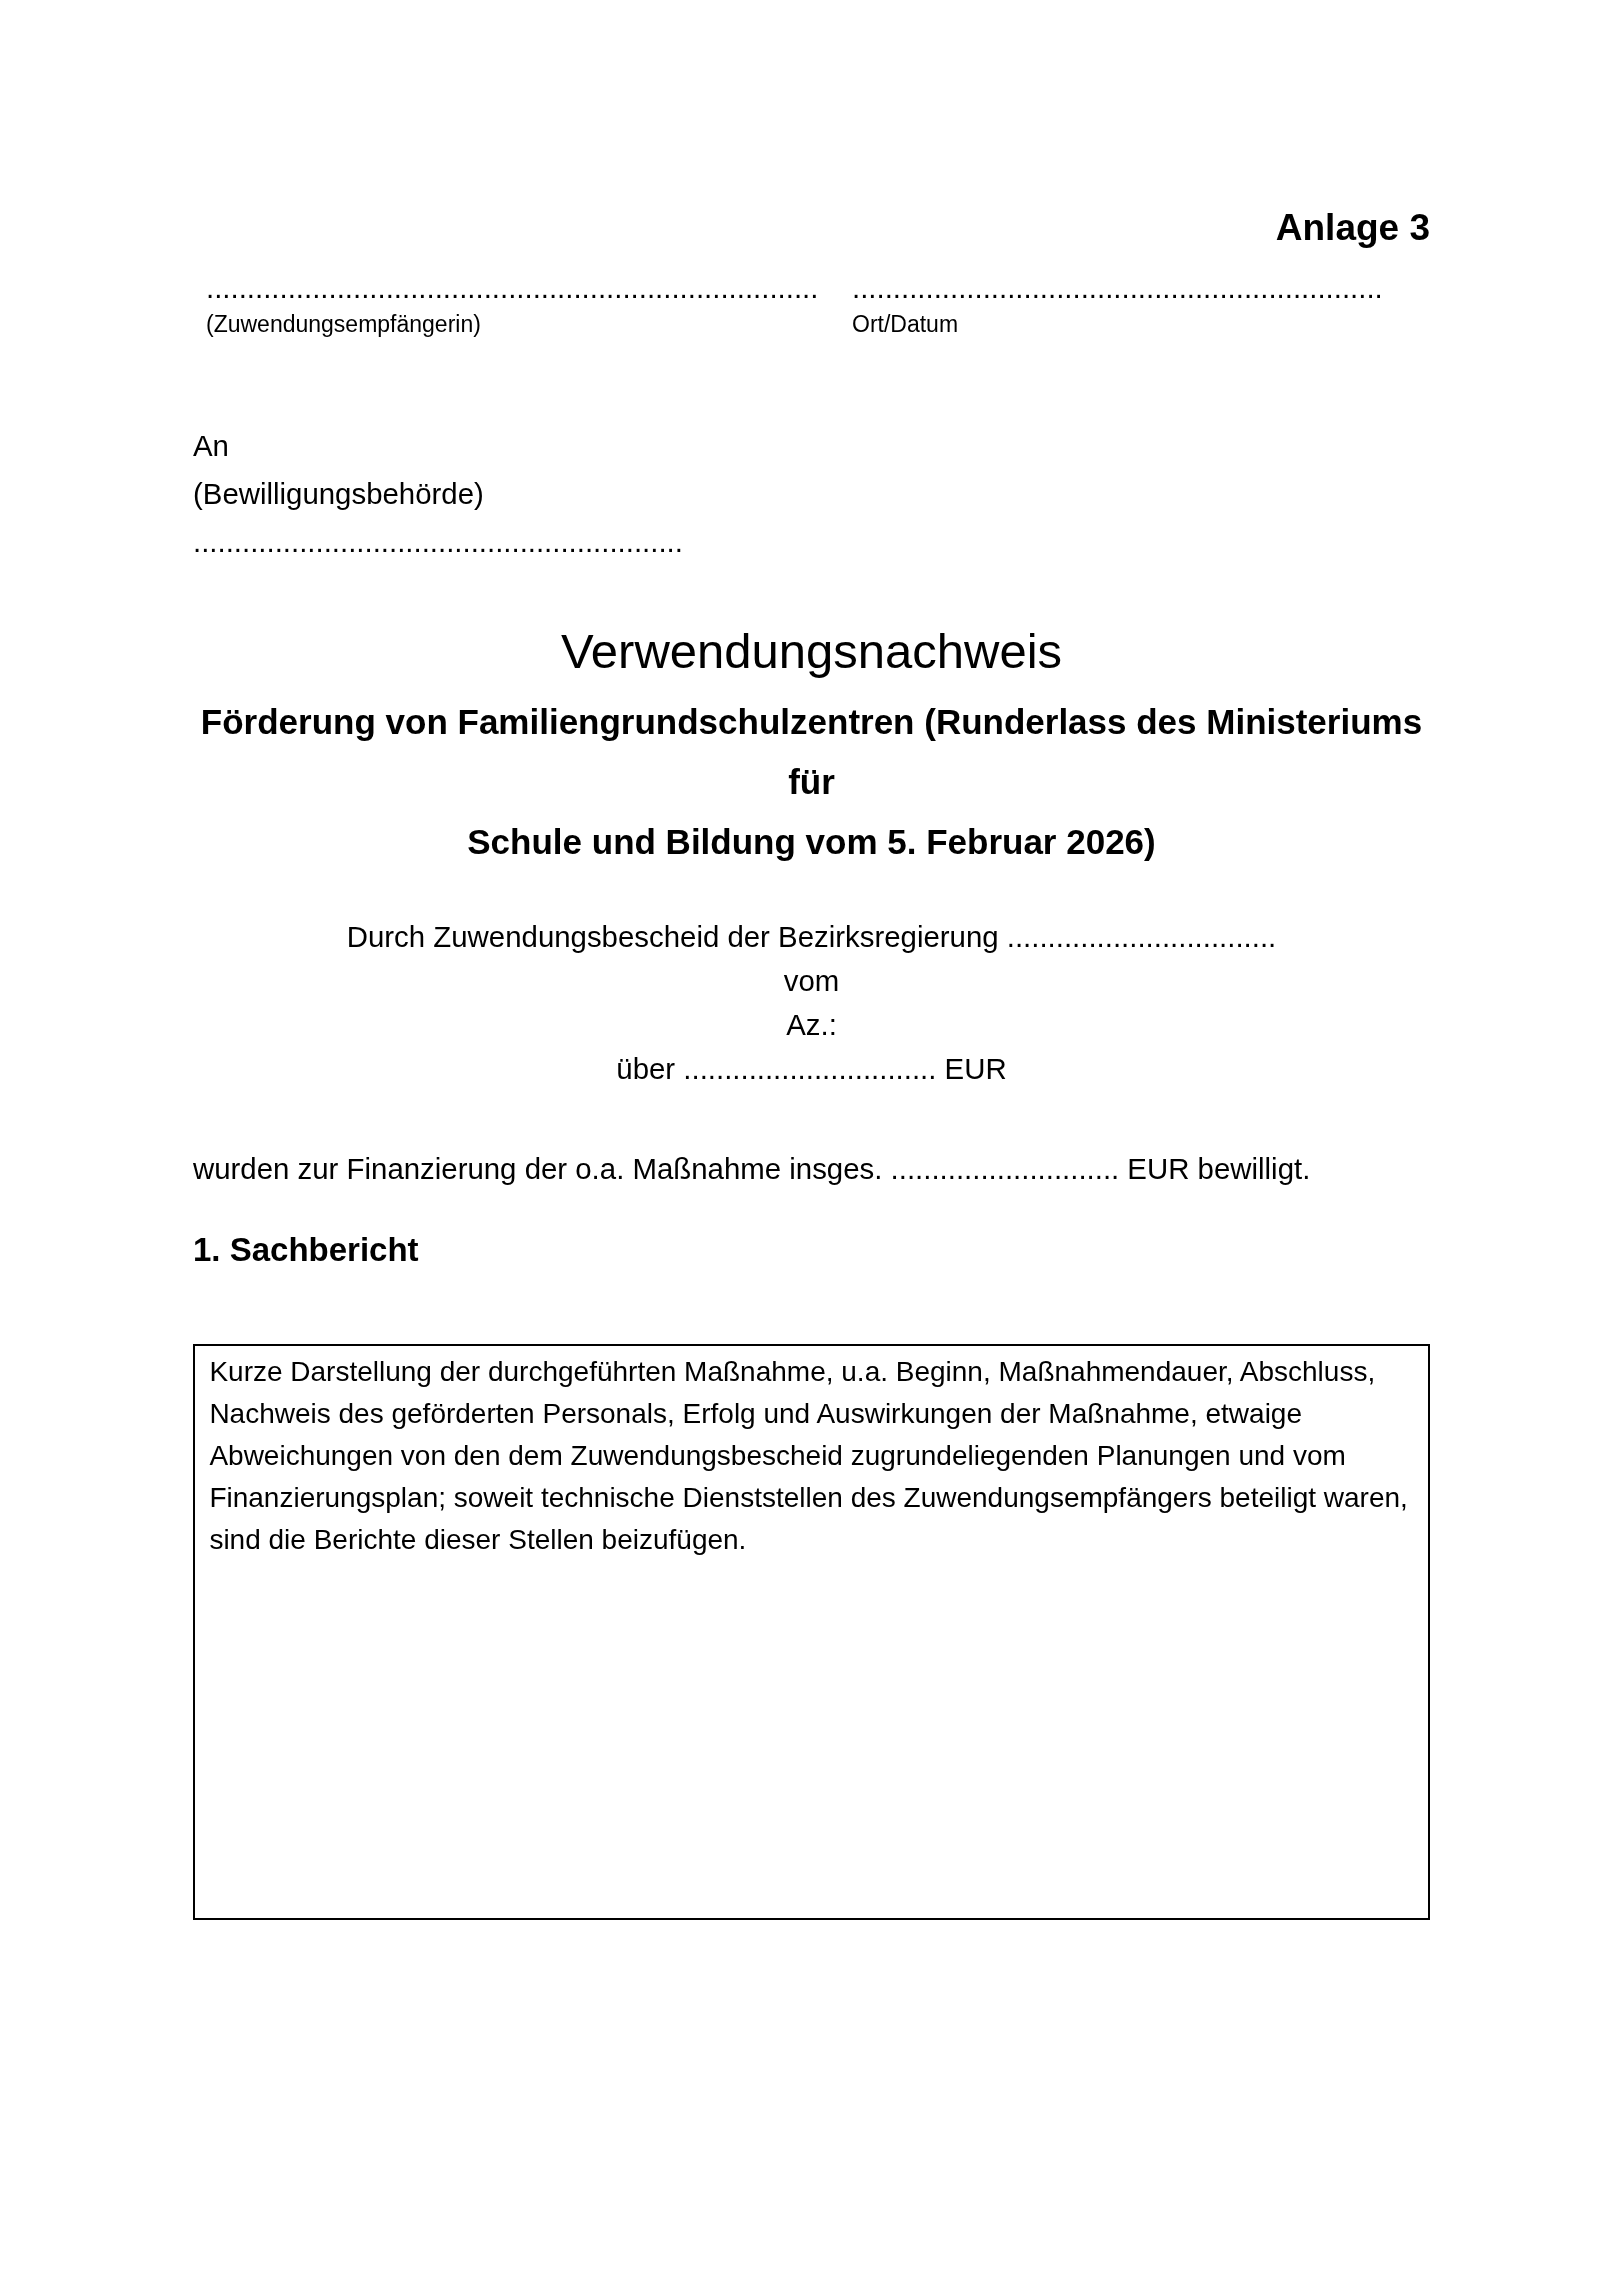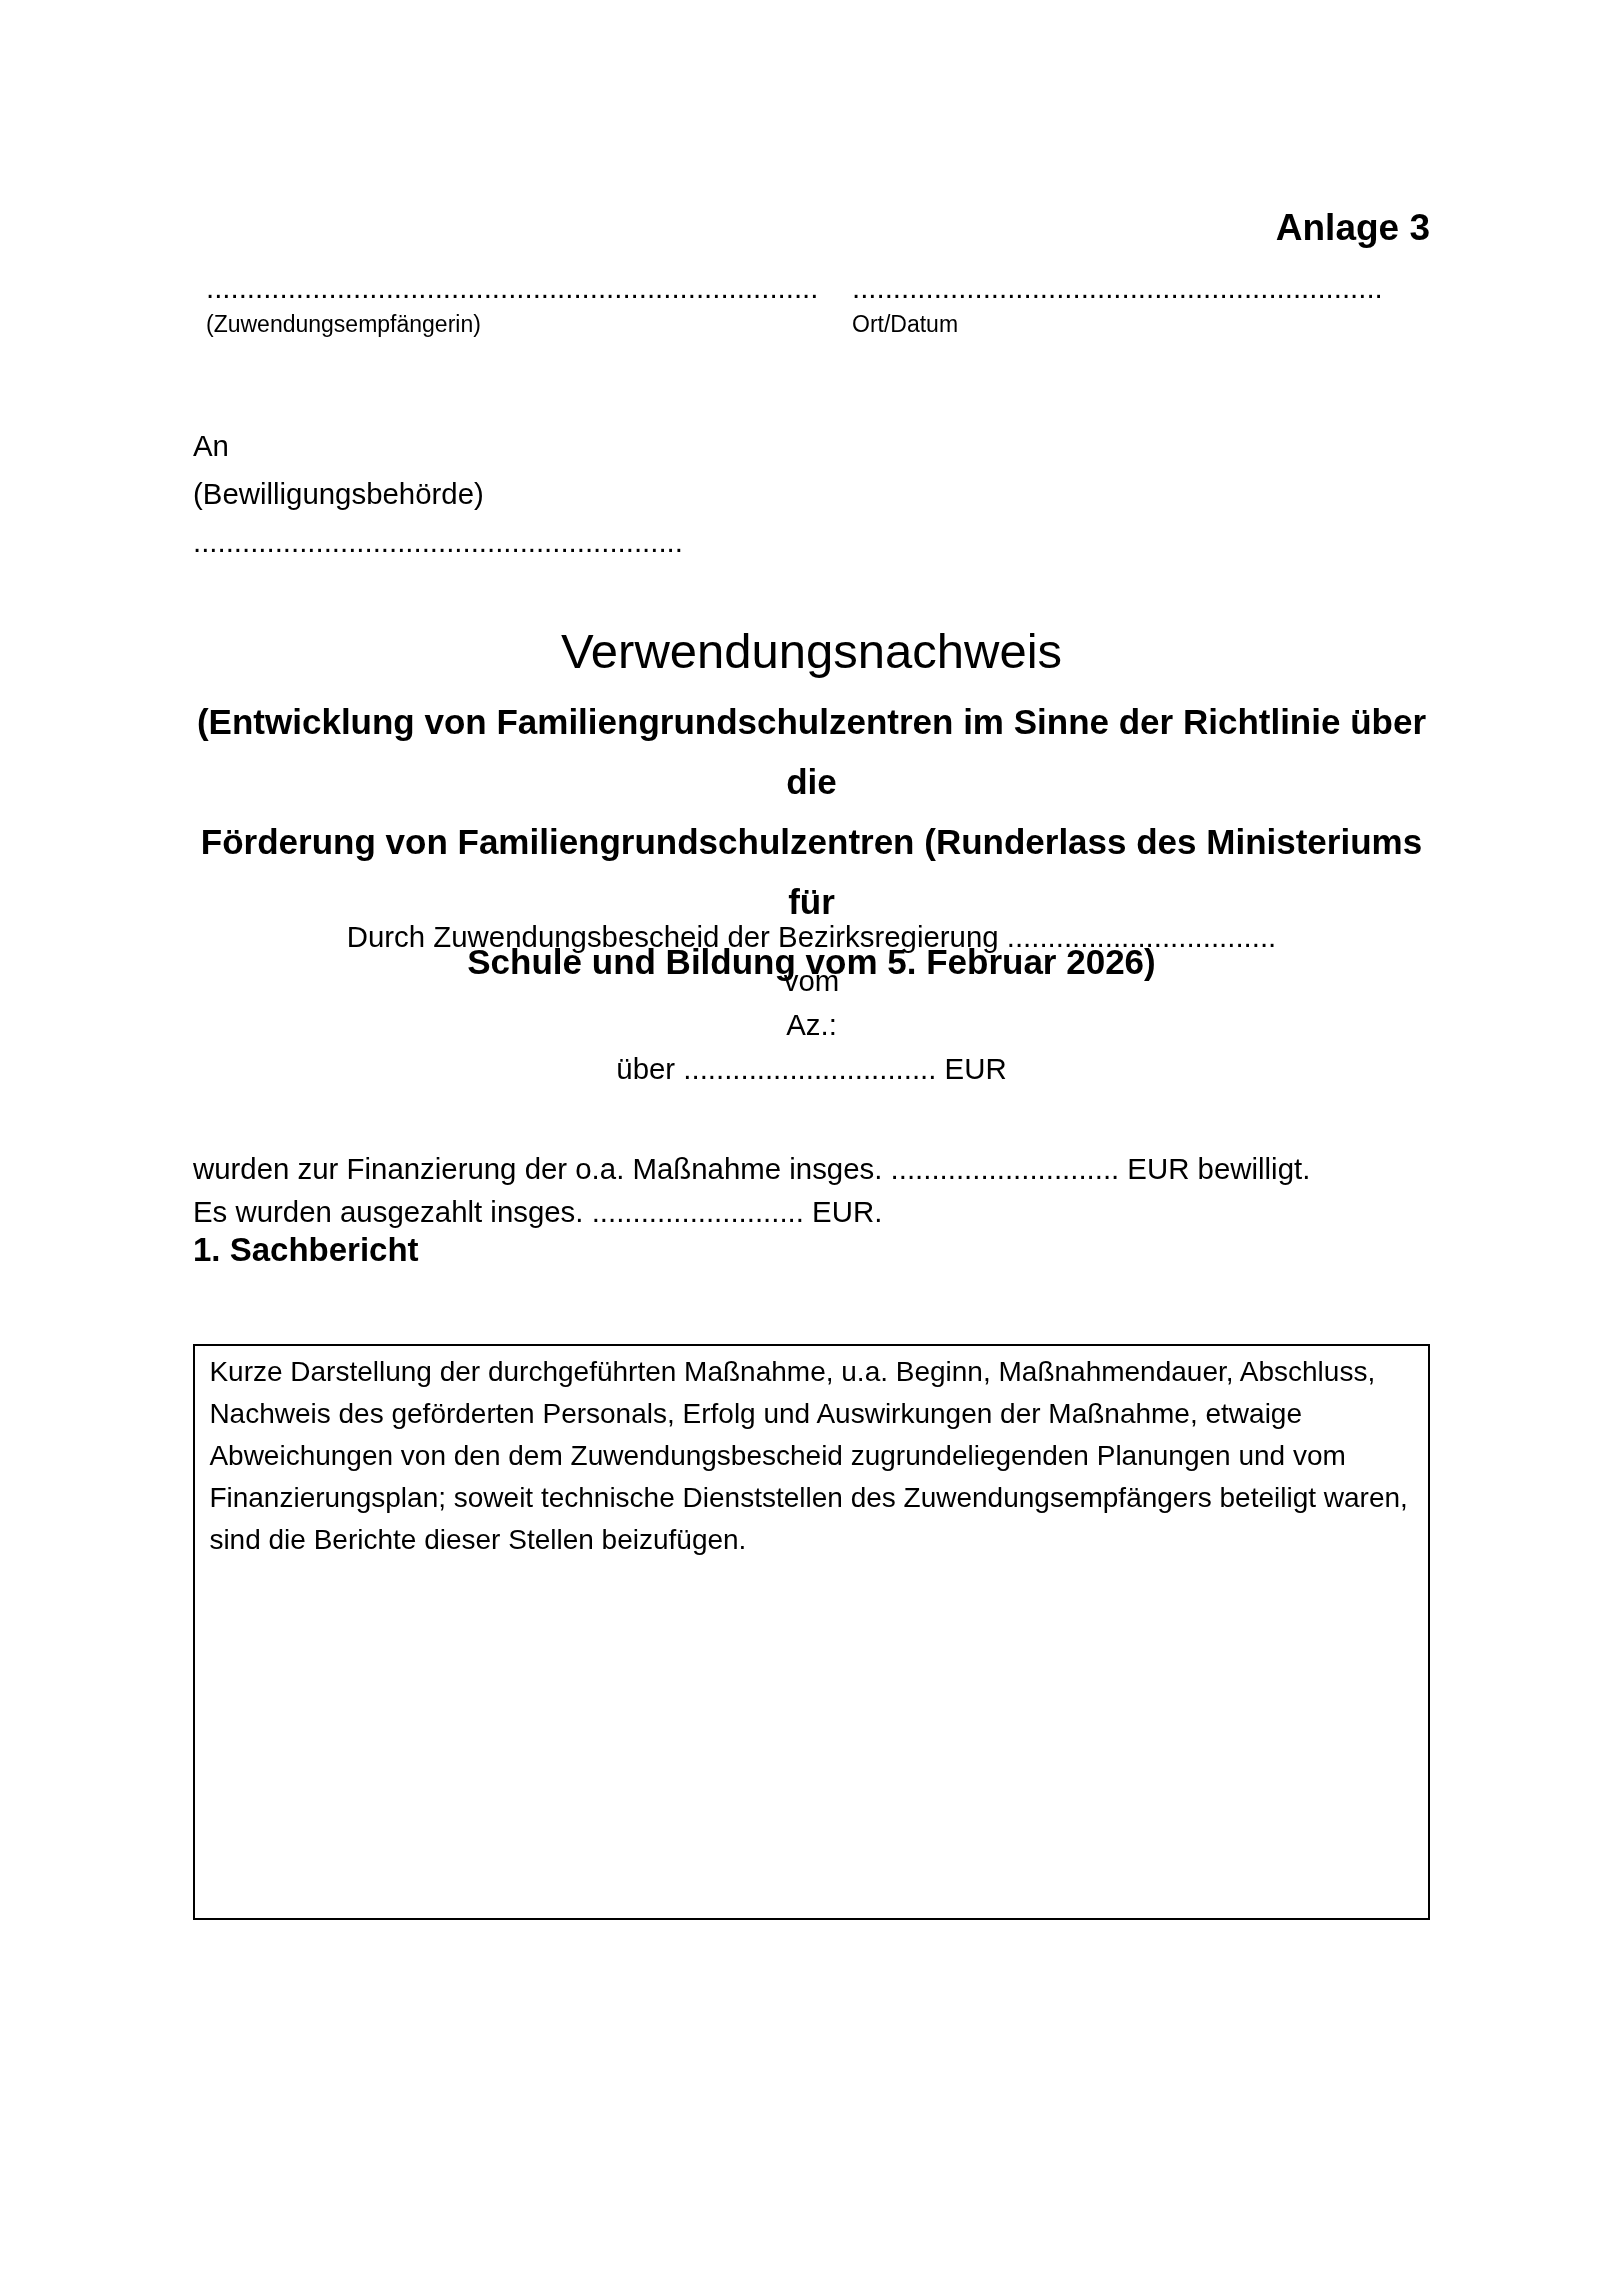--- a/index.html
+++ b/index.html
@@ -95,35 +95,33 @@
 
   <div class="block an-block">
     <div>An</div>
     <div>(Bewilligungsbehörde)</div>
     <div class="dots-line">............................................................</div>
   </div>
 
   <div class="block doc-title">Verwendungsnachweis</div>
 
   <div class="block doc-subtitle">
-    <div>(Entwicklung von Familiengrundschulzentren im Sinne der Richtlinie über die</div>
     <div>Förderung von Familiengrundschulzentren (Runderlass des Ministeriums für</div>
     <div>Schule und Bildung vom 5. Februar 2026)</div>
   </div>
 
   <div class="block stanza stanza-grant">
     <div>Durch Zuwendungsbescheid der Bezirksregierung .................................</div>
     <div>vom</div>
     <div>Az.:</div>
     <div>über ............................... EUR</div>
   </div>
 
   <div class="block stanza stanza-amounts">
     <div>wurden zur Finanzierung der o.a. Maßnahme insges. ............................ EUR bewilligt.</div>
-    <div>Es wurden ausgezahlt insges. .......................... EUR.</div>
   </div>
 
   <div class="block sb-heading">1. Sachbericht</div>
 
   <div class="block sb-box">
     <div>Kurze Darstellung der durchgeführten Maßnahme, u.a. Beginn, Maßnahmendauer, Abschluss,</div>
     <div>Nachweis des geförderten Personals, Erfolg und Auswirkungen der Maßnahme, etwaige</div>
     <div>Abweichungen von den dem Zuwendungsbescheid zugrundeliegenden Planungen und vom</div>
     <div>Finanzierungsplan; soweit technische Dienststellen des Zuwendungsempfängers beteiligt waren,</div>
     <div>sind die Berichte dieser Stellen beizufügen.</div>

